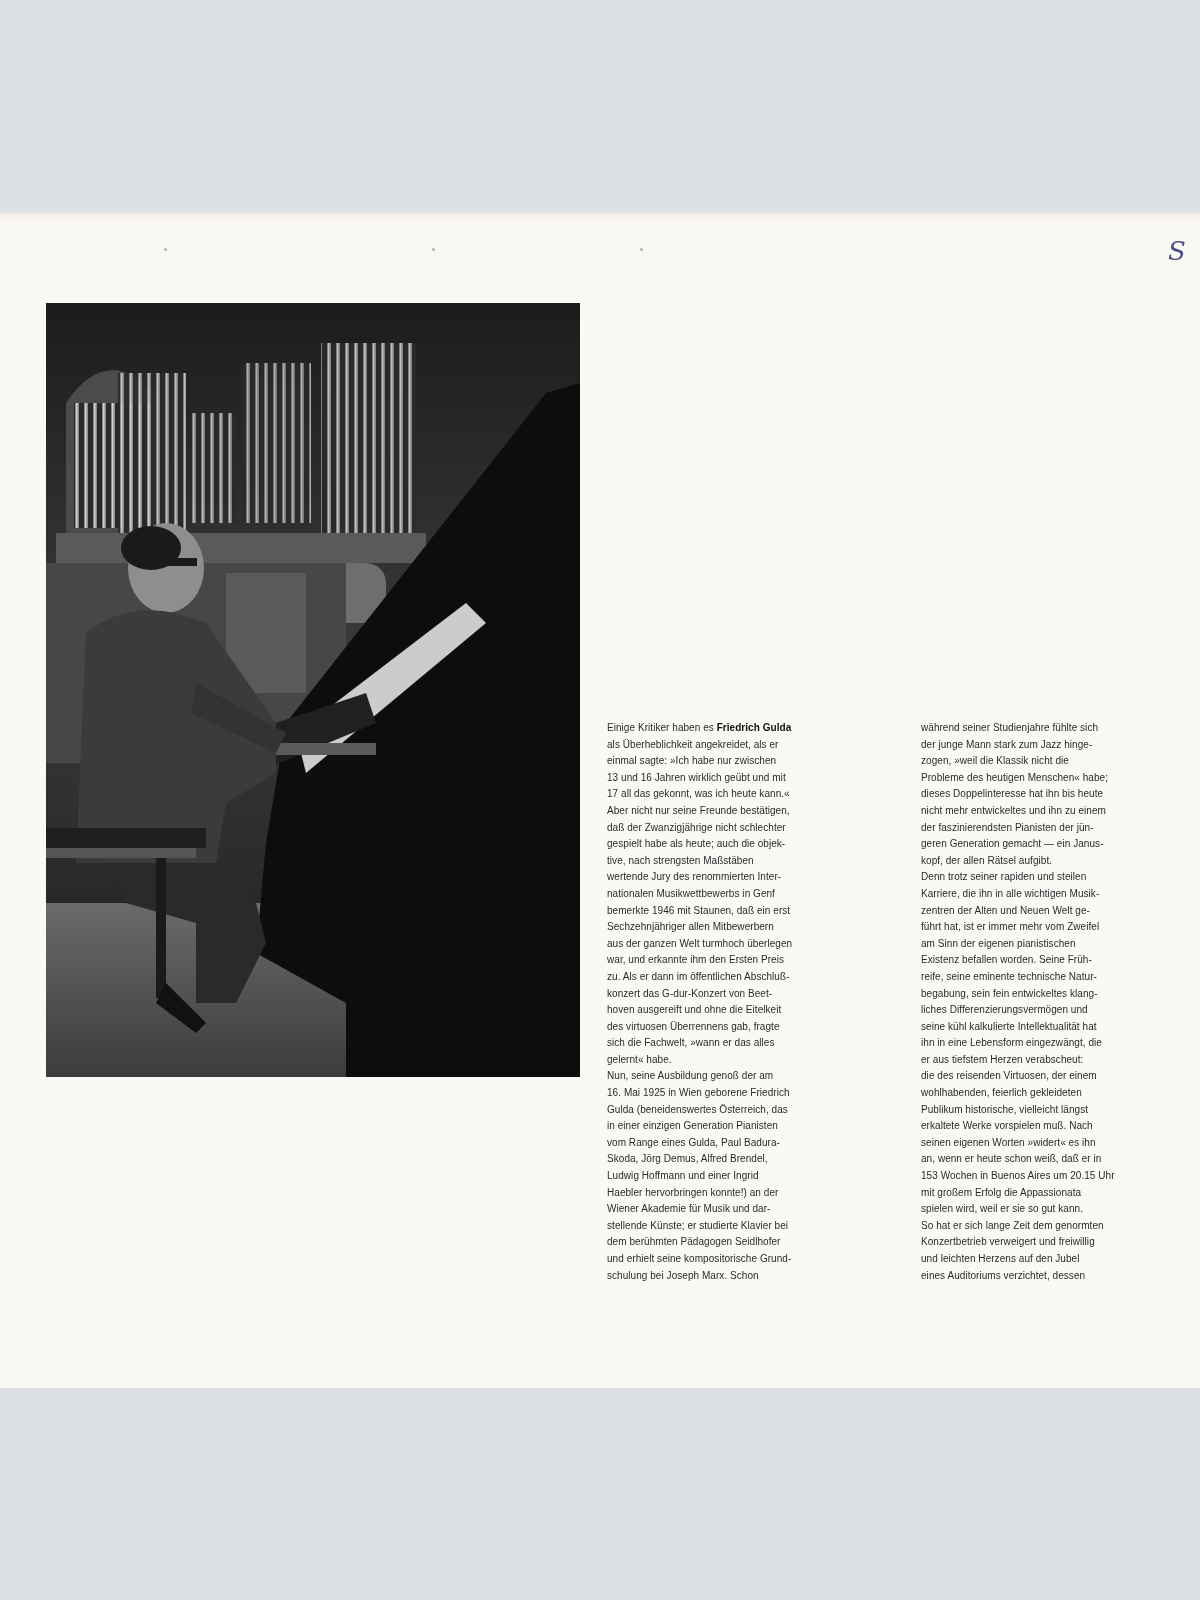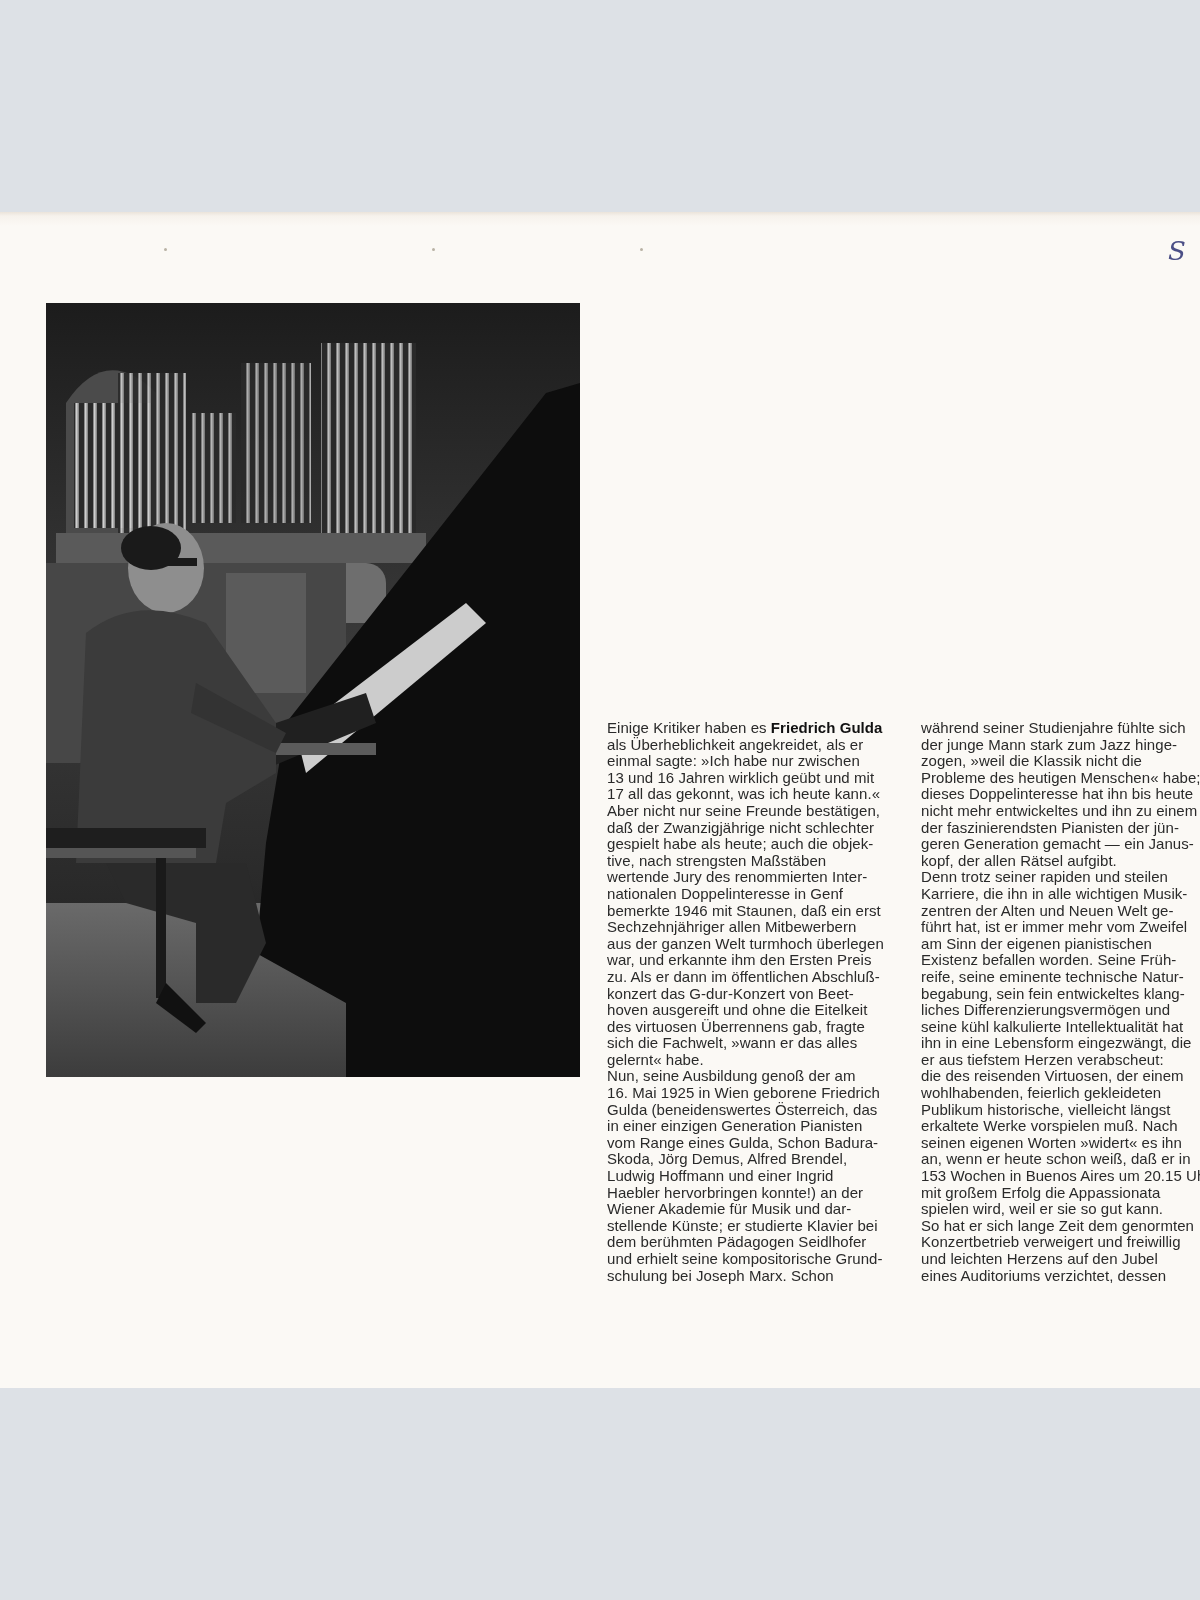--- a/index.html
+++ b/index.html
@@ -31,21 +31,21 @@
       position: absolute;
       left: 46px; top: 91px;
       width: 534px; height: 774px;
       background: #151515;
       overflow: hidden;
     }
     .photo svg { display: block; width: 100%; height: 100%; }
 
     .text-col {
       position: absolute;
-      font-size: 15px;
+      font-size: 10px;
       line-height: 16.6px;
       color: #2a2a2a;
       letter-spacing: 0.05px;
     }
     .col1 { left: 607px; top: 508px; width: 265px; }
     .col2 { left: 890px; top: 508px; width: 280px; margin-left: 31px; }
     .line { display: block; white-space: nowrap; }
     .bold { font-weight: bold; color: #111; }
   </style>
 </head>
@@ -114,36 +114,36 @@
     <span class="line"><span>Einige Kritiker haben es </span><span class="bold">Friedrich Gulda</span></span>
     <span class="line">als Überheblichkeit angekreidet, als er</span>
     <span class="line">einmal sagte: »Ich habe nur zwischen</span>
     <span class="line">13 und 16 Jahren wirklich geübt und mit</span>
     <span class="line">17 all das gekonnt, was ich heute kann.«</span>
     <span class="line">Aber nicht nur seine Freunde bestätigen,</span>
     <span class="line">daß der Zwanzigjährige nicht schlechter</span>
     <span class="line">gespielt habe als heute; auch die objek-</span>
     <span class="line">tive, nach strengsten Maßstäben</span>
     <span class="line">wertende Jury des renommierten Inter-</span>
-    <span class="line">nationalen Doppelinteresse in Genf</span>
+    <span class="line">nationalen Musikwettbewerbs in Genf</span>
     <span class="line">bemerkte 1946 mit Staunen, daß ein erst</span>
     <span class="line">Sechzehnjähriger allen Mitbewerbern</span>
     <span class="line">aus der ganzen Welt turmhoch überlegen</span>
     <span class="line">war, und erkannte ihm den Ersten Preis</span>
     <span class="line">zu. Als er dann im öffentlichen Abschluß-</span>
     <span class="line">konzert das G-dur-Konzert von Beet-</span>
     <span class="line">hoven ausgereift und ohne die Eitelkeit</span>
     <span class="line">des virtuosen Überrennens gab, fragte</span>
     <span class="line">sich die Fachwelt, »wann er das alles</span>
     <span class="line">gelernt« habe.</span>
     <span class="line">Nun, seine Ausbildung genoß der am</span>
     <span class="line">16. Mai 1925 in Wien geborene Friedrich</span>
     <span class="line">Gulda (beneidenswertes Österreich, das</span>
     <span class="line">in einer einzigen Generation Pianisten</span>
-    <span class="line">vom Range eines Gulda, Schon Badura-</span>
+    <span class="line">vom Range eines Gulda, Paul Badura-</span>
     <span class="line">Skoda, Jörg Demus, Alfred Brendel,</span>
     <span class="line">Ludwig Hoffmann und einer Ingrid</span>
     <span class="line">Haebler hervorbringen konnte!) an der</span>
     <span class="line">Wiener Akademie für Musik und dar-</span>
     <span class="line">stellende Künste; er studierte Klavier bei</span>
     <span class="line">dem berühmten Pädagogen Seidlhofer</span>
     <span class="line">und erhielt seine kompositorische Grund-</span>
     <span class="line">schulung bei Joseph Marx. Schon</span>
   </div>
 

